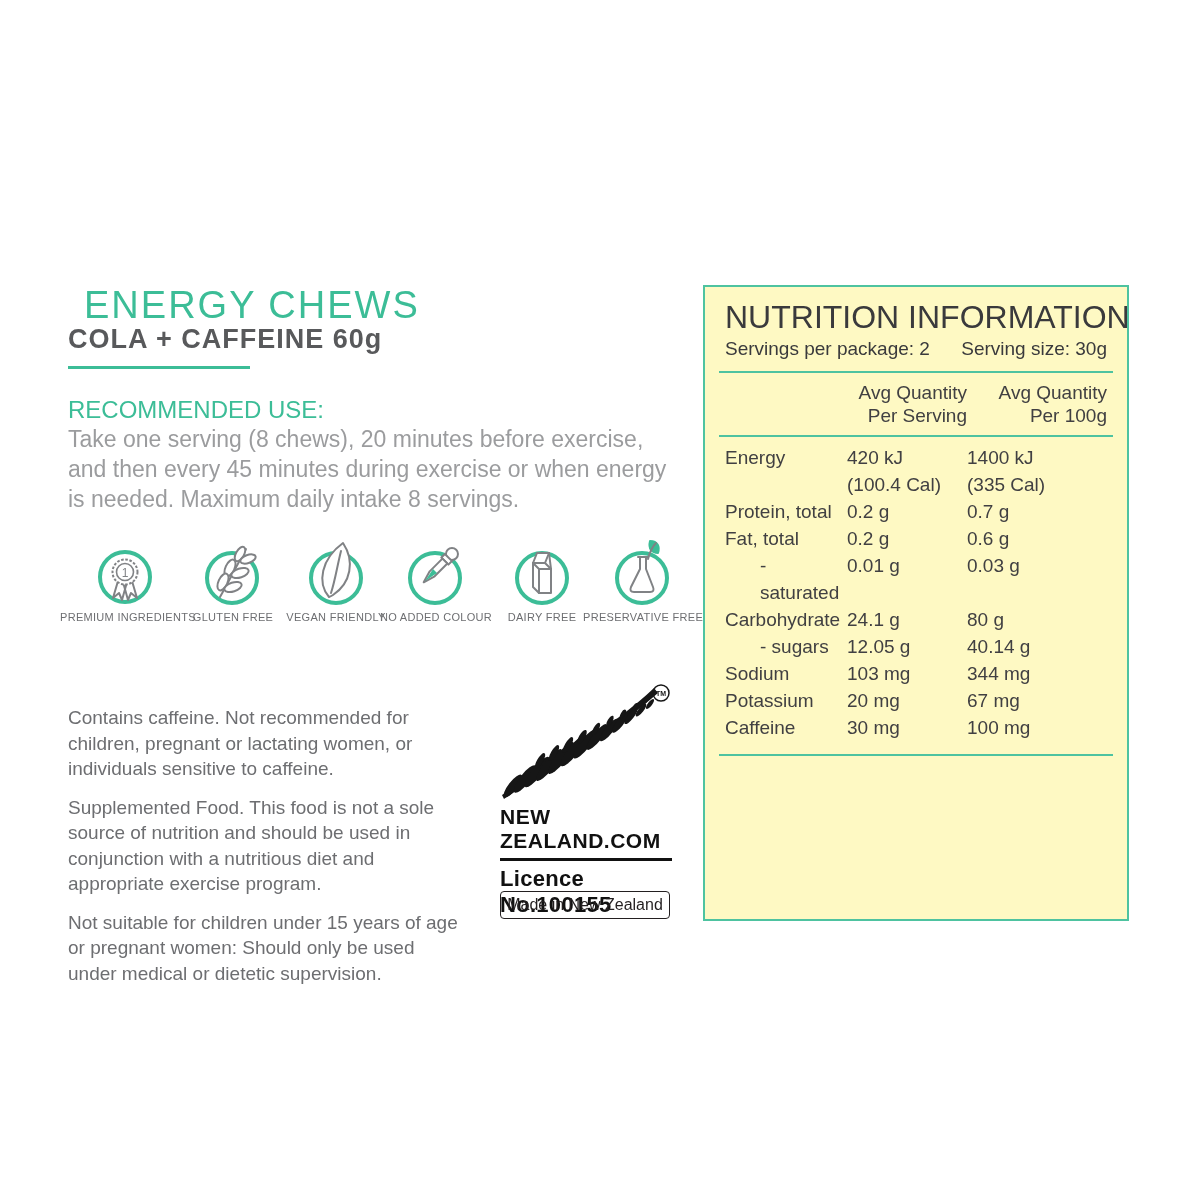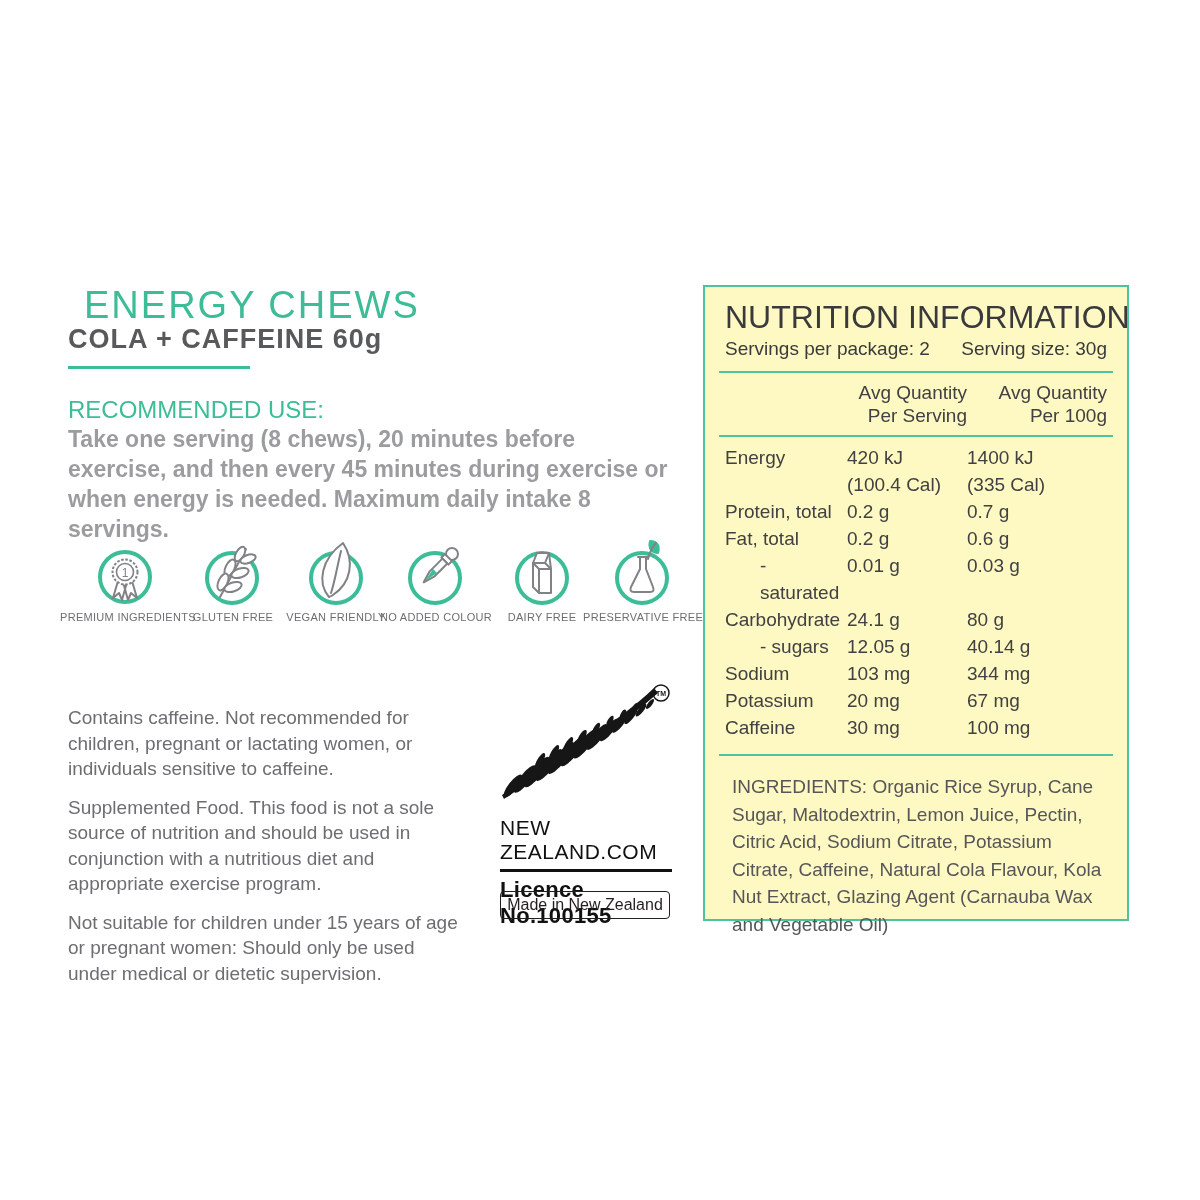--- a/index.html
+++ b/index.html
@@ -8,34 +8,34 @@
 
   
   .brand-title{position:absolute;left:84px;top:284px;font-size:38px;letter-spacing:2px;
                color:var(--teal);font-weight:400;}
   .brand-sub{position:absolute;left:68px;top:324px;font-size:27px;letter-spacing:1px;
              color:#58595b;font-weight:700;}
   .brand-rule{position:absolute;left:68px;top:366px;width:182px;height:3px;background:var(--teal);}
 
   .rec-head{position:absolute;left:68px;top:396px;font-size:24px;color:var(--teal);font-weight:400;}
   .rec-body{position:absolute;left:68px;top:424px;width:610px;font-size:23px;line-height:30px;
-            color:#9b9c9e;font-weight:700;}
+            color:#9b9c9e;font-weight:400;}
 
   
   .badge{position:absolute;top:545px;text-align:center;}
   .badge .art{position:relative;height:60px;display:flex;align-items:flex-end;justify-content:center;}
   .badge .lbl{margin-top:6px;font-size:11px;letter-spacing:.3px;color:#6d6e71;white-space:nowrap;}
 
   .warnings{position:absolute;left:68px;top:705px;width:400px;}
   .warnings p{margin:0 0 13px 0;font-size:19px;line-height:25.5px;color:#6d6e71;}
 
   
   .nz{position:absolute;left:500px;top:683px;width:172px;}
   .nz .fern{display:block;}
-  .nz .brand{font-size:21px;font-weight:400;color:#111;letter-spacing:.5px;margin-top:11px;}
+  .nz .brand{font-size:21px;font-weight:700;color:#111;letter-spacing:.5px;margin-top:0;}
   .nz .rule{height:3px;background:#111;margin-top:5px;}
   .nz .lic{font-size:22px;font-weight:700;color:#111;margin-top:5px;letter-spacing:.3px;}
   .made-box{position:absolute;left:500px;top:891px;width:168px;height:26px;border:1.5px solid #231f20;
             border-radius:4px;display:flex;align-items:center;justify-content:center;
             font-size:16px;color:#231f20;}
 
   
   .panel{position:absolute;left:703px;top:285px;width:426px;height:636px;background:#fef9c3;
          border:2px solid #4ec3a0;box-sizing:border-box;color:#414042;}
   .n-title{margin:12px 18px 0 20px;font-size:32px;line-height:36px;color:#3a3a3c;white-space:nowrap;}
@@ -281,16 +281,15 @@
     <span class="nc2">67 mg</span>
   </div>
 
   <div class="nrow">
     <span class="nlabel">Caffeine</span>
     <span class="nc1">30 mg</span>
     <span class="nc2">100 mg</span>
   </div>
 </div>
     <hr class="hr3">
-    <div class="ingredients">INGREDIENTS: Organic Rice Syrup, Cane Sugar, Maltodextrin, Lemon Juice, Pectin, Citric Acid, Sodium Citrate, Potassium Citrate, Caffeine, Natural Cola Flavour, Kola Nut Extract, Glazing Agent (Carnauba Wax and Vegetable Oil)</div>
   </div>
 
 </div>
 
 </body></html>

